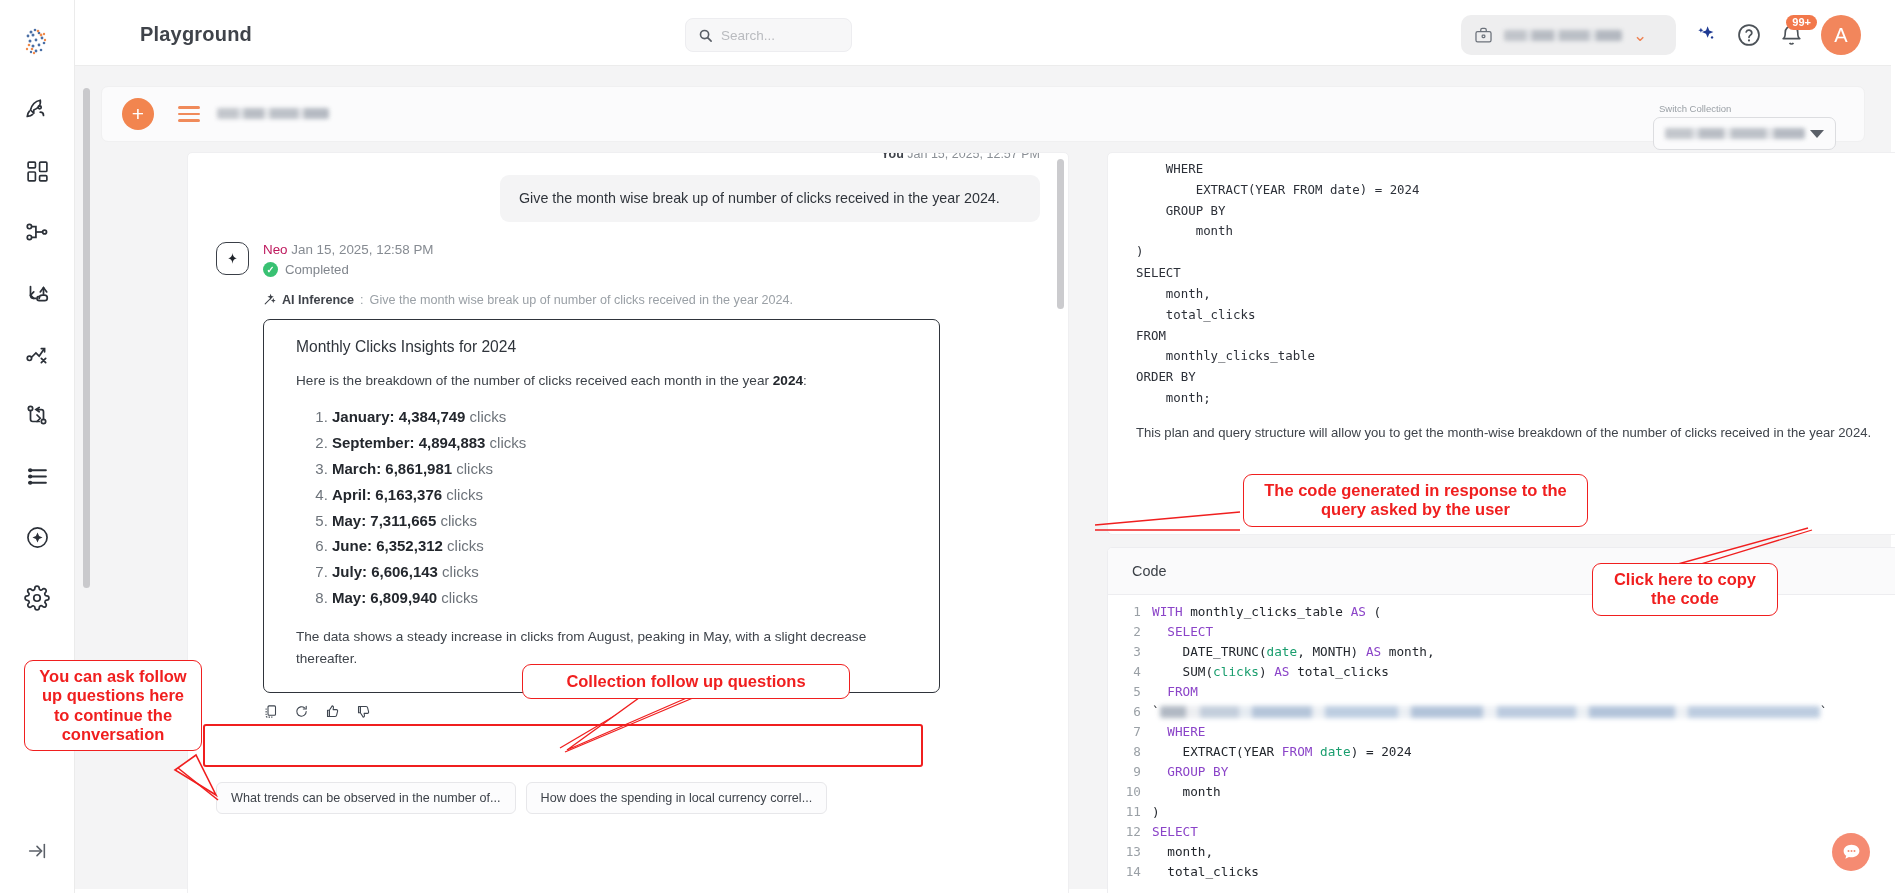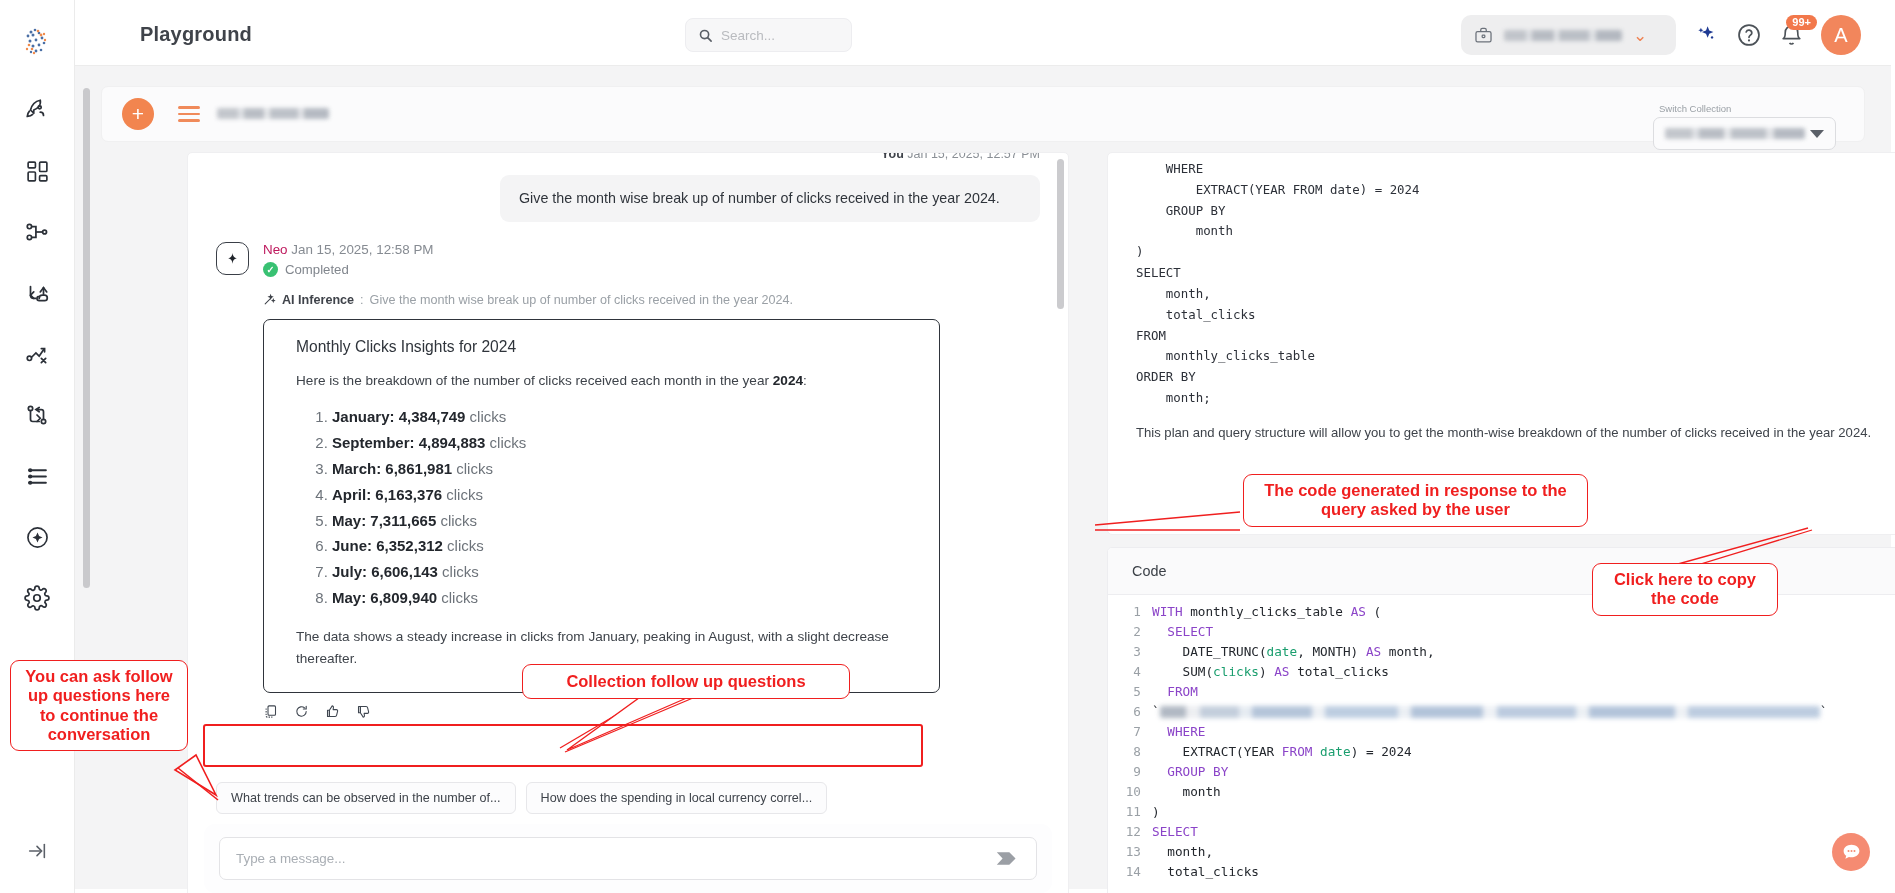--- a/index.html
+++ b/index.html
@@ -527,21 +527,21 @@
           <ol class="insight-list" id="insight-list">
               <li><b>January: 4,384,749</b> clicks</li>
               <li><b>September: 4,894,883</b> clicks</li>
               <li><b>March: 6,861,981</b> clicks</li>
               <li><b>April: 6,163,376</b> clicks</li>
               <li><b>May: 7,311,665</b> clicks</li>
               <li><b>June: 6,352,312</b> clicks</li>
               <li><b>July: 6,606,143</b> clicks</li>
               <li><b>May: 6,809,940</b> clicks</li>
             </ol>
-          <div class="insight-outro">The data shows a steady increase in clicks from January, peaking in August, with a slight decrease thereafter.</div>
+          <div class="insight-outro">The data shows a steady increase in clicks from August, peaking in May, with a slight decrease thereafter.</div>
         </div>
 
         <div class="act-row">
           <span class="act-ic">
             <svg width="15" height="15" viewBox="0 0 24 24" fill="none" stroke="#3f4650" stroke-width="1.7">
               <rect x="8" y="3" width="12" height="15" rx="1.6"></rect>
                 <path d="M5 7v12a2 2 0 002 2h8" stroke-dasharray="2.2 2"></path>
             </svg>
           </span>
           <span class="act-ic">
@@ -563,30 +563,20 @@
             </svg>
           </span>
         </div>
       </div>
 
       <div class="sugg-wrap" id="sugg-wrap">
           <div class="sugg-chip">What trends can be observed in the number of...</div>
           <div class="sugg-chip">How does the spending in local currency correl...</div>
         </div>
 
-      <div class="composer-shell">
-        <div class="composer">
-          <span class="composer-ph">Type a message...</span>
-          <span class="send-ic">
-            <svg width="25" height="19" viewBox="0 0 28 20" fill="#9b9fa5">
-              <path d="M2 3h14l7 7-7 7H2l6.5-7z"></path>
-            </svg>
-          </span>
-        </div>
-      </div>
 
     </div>
 
     <div class="right-top">
 
       <pre class="sqlpre">    WHERE
         EXTRACT(YEAR FROM date) = 2024
     GROUP BY
         month
 )
@@ -687,21 +677,21 @@
     <line x1="700" y1="695" x2="565" y2="752" stroke="#f01f1f" stroke-width="1.3"></line>
     <polygon points="650,690 705,690 567,750" fill="#fff" stroke="#f01f1f" stroke-width="1.3"></polygon>
 
     <line x1="1240" y1="512" x2="1095" y2="525" stroke="#f01f1f" stroke-width="1.5"></line>
     <line x1="1240" y1="530" x2="1095" y2="530" stroke="#f01f1f" stroke-width="1.5"></line>
 
     <line x1="1602" y1="585" x2="1808" y2="528" stroke="#f01f1f" stroke-width="1.3"></line>
     <line x1="1655" y1="578" x2="1812" y2="530" stroke="#f01f1f" stroke-width="1.3"></line>
   </svg>
 
-  <div class="anno anno-box" style="left:10px; top:660px; width:178px; font-size:16.5px;">You can ask follow up questions here to continue the conversation</div>
+  <div class="anno anno-box" style="left:24px; top:660px; width:178px; font-size:16.5px;">You can ask follow up questions here to continue the conversation</div>
 
   <div class="anno anno-box" style="left:522px; top:664px; width:328px; font-size:16.5px; padding:7px 8px;">Collection follow up questions</div>
 
   <div class="anno anno-box" style="left:1243px; top:474px; width:345px; font-size:16.5px;">The code generated in response to the query asked by the user</div>
 
   <div class="anno anno-box" style="left:1592px; top:563px; width:186px; font-size:16.5px;">Click here to copy the code</div>
 
   <div class="anno anno-rect" style="left:203px; top:724px; width:720px; height:43px; border-radius:3px;"></div>
 
 </div>

